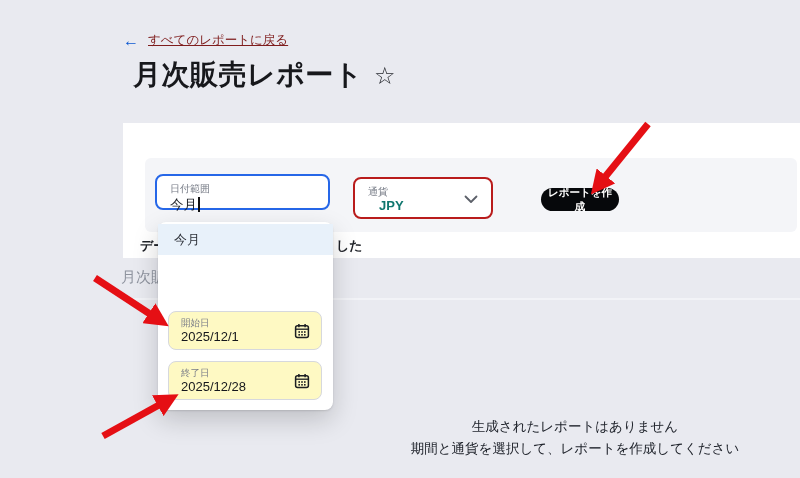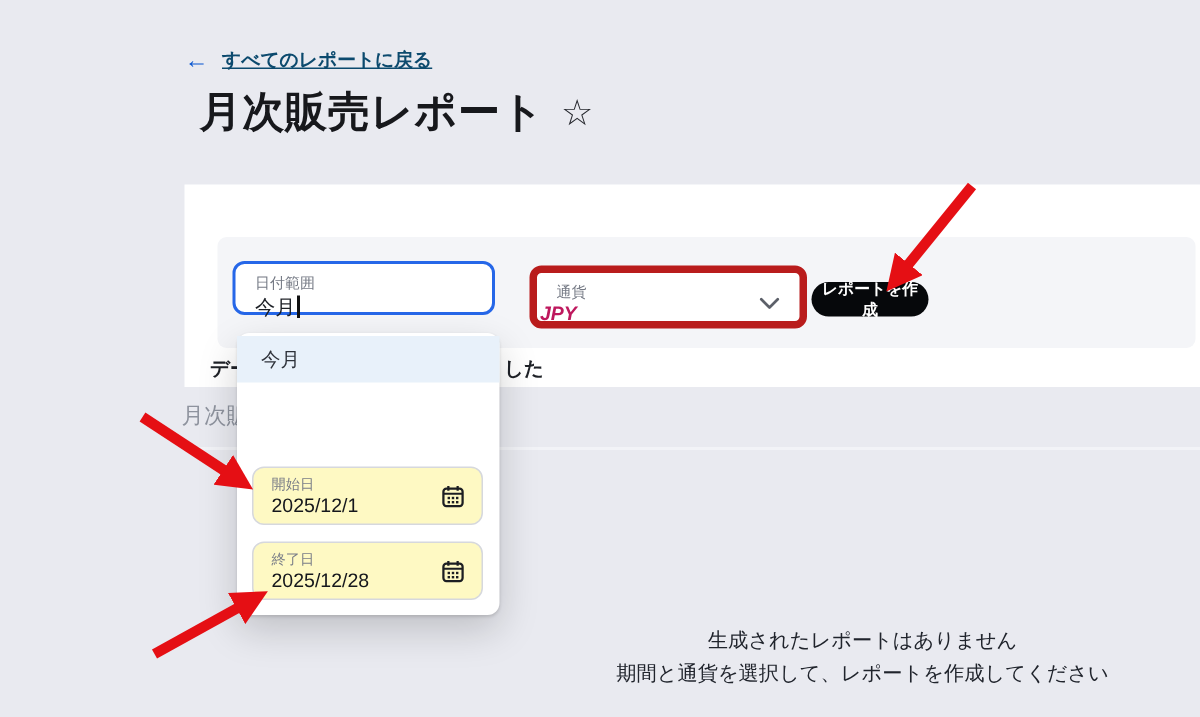--- a/index.html
+++ b/index.html
@@ -3,44 +3,44 @@
 <meta charset="utf-8">
 <style>
   html,body{margin:0;padding:0;}
   body{font-family:"Liberation Sans","DejaVu Sans",sans-serif;}
   #frame{position:relative;width:800px;height:478px;background:#e9eaf0;overflow:hidden;}
   .abs{position:absolute;}
 
   
   #back{left:123px;top:32px;display:flex;align-items:center;gap:9px;cursor:pointer;}
   #back .arr{color:#0b57d0;font-size:16px;font-weight:bold;line-height:1;}
-  #back .lbl{color:#0c4a6e;font-size:12.5px;font-weight:bold;text-decoration:underline;}
+  #back .lbl{color:#7f1d1d;font-size:12.5px;font-weight:normal;text-decoration:underline;}
 
   
   #titlerow{left:120px;top:56px;display:flex;align-items:center;gap:11px;}
   #titlerow .t{font-size:28px;font-weight:bold;color:#17181c;letter-spacing:.5px;margin-left:13px;}
   #titlerow .star{font-size:24px;color:#26282e;line-height:1;margin-top:2px;cursor:pointer;}
 
   
   #card{left:123px;top:123px;width:700px;height:135px;background:#ffffff;}
   #desc{left:140px;top:131px;font-size:13px;font-weight:bold;color:#1e2127;line-height:20px;}
   #band{left:145px;top:158px;width:652px;height:74px;background:#f4f5f8;border-radius:6px;}
 
   
   #dr{left:155px;top:174px;width:175px;height:36px;background:#fff;border:2px solid #2667e8;
       border-radius:8px;box-sizing:border-box;cursor:text;}
   .fld-label{position:absolute;left:13px;top:6px;font-size:10px;color:#757a85;}
   #dr .val{position:absolute;left:13px;top:20px;font-size:13.5px;color:#1d2026;}
   #dr .cursor{display:inline-block;width:1.5px;height:15px;background:#111;vertical-align:-3px;margin-left:1px;animation:blink 1s steps(1) infinite;}
   @keyframes blink{50%{opacity:0;}}
 
   
-  #cur{left:353px;top:177px;width:185px;height:42px;background:#fff;border:5px solid #b91c1c;
+  #cur{left:353px;top:177px;width:140px;height:42px;background:#fff;border:2px solid #b91c1c;
        border-radius:8px;box-sizing:border-box;cursor:pointer;}
-  #cur .val{position:absolute;left:2px;top:19px;font-size:13px;font-weight:bold;color:#be185d;font-style:italic;}
+  #cur .val{position:absolute;left:24px;top:19px;font-size:13px;font-weight:bold;color:#0f766e;}
   #cur .chev{position:absolute;right:13px;top:16px;}
 
   
   #mkbtn{left:541px;top:188px;width:78px;height:23px;background:#06080b;border:none;border-radius:12px;
          color:#fff;font-size:10.5px;font-weight:bold;display:flex;align-items:center;justify-content:center;
          cursor:pointer;font-family:inherit;}
 
   
   .statusfrag{top:237px;font-size:13px;font-weight:bold;color:#1e2127;}
   #stL{left:140px;} #stR{left:336px;}

